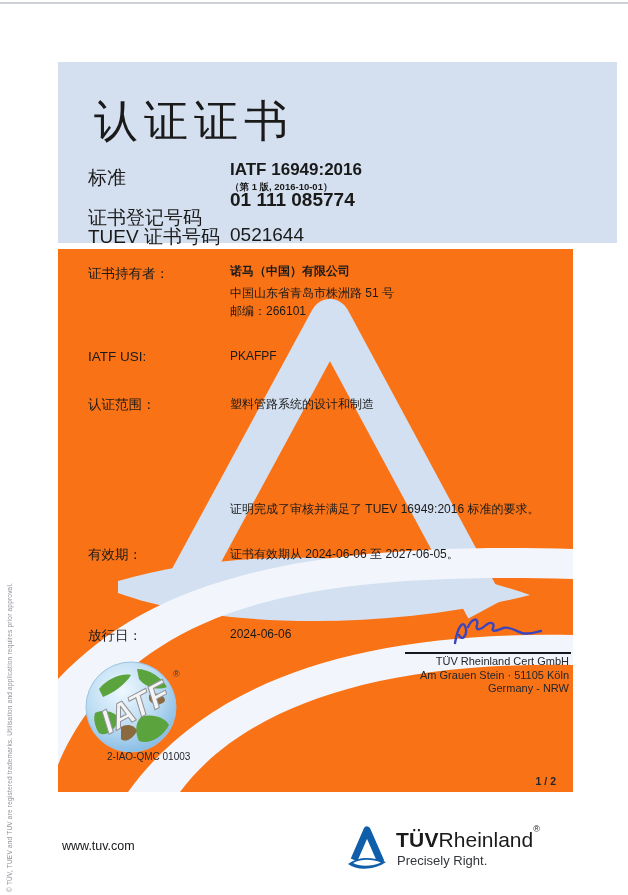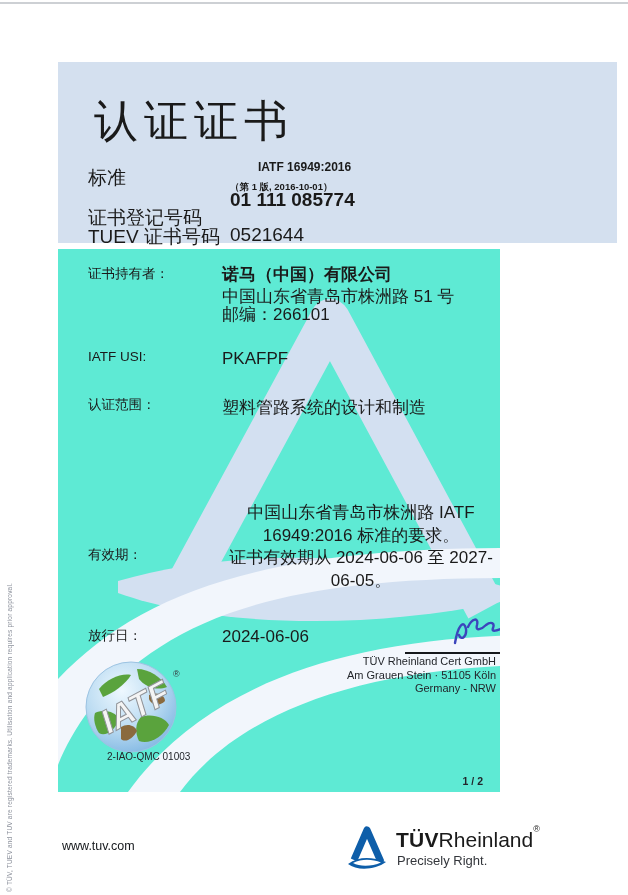--- a/index.html
+++ b/index.html
@@ -12,27 +12,27 @@
     position:absolute;left:6px;top:892px;width:340px;
     transform:rotate(-90deg);transform-origin:left top;
     font-size:6.5px;color:#8b909b;letter-spacing:.2px;white-space:nowrap;
   }
   
   .hdr{position:absolute;left:58px;top:62px;width:559px;height:181px;background:#d4e0ef;}
   .hdr .title{position:absolute;left:36px;top:30px;font-size:44px;font-weight:500;letter-spacing:6px;}
   .lbl{font-size:19px;}
   .hdr .f-label{position:absolute;left:30px;}
   .hdr .f-value{position:absolute;left:172px;}
-  .std-val{top:98px;font-size:12px;font-weight:bold;margin-left:28px;}
+  .std-val{top:98px;font-size:17px;font-weight:bold;}
   .std-sub{top:119px;font-size:9.5px;font-weight:bold;}
   
-  .bod{position:absolute;left:58px;top:249px;width:442px;height:543px;background:#5eead4;overflow:hidden;}
+  .bod{position:absolute;left:58px;top:249px;width:515px;height:543px;background:#f97316;overflow:hidden;}
   .bod .art{position:absolute;left:0;top:0;}
   .b-label{position:absolute;left:30px;font-size:13.5px;}
-  .b-value{position:absolute;left:164px;font-size:17px;text-align:center;}
+  .b-value{position:absolute;left:172px;font-size:12px;text-align:center;}
   .bold{font-weight:bold;}
   .sig-line{position:absolute;left:347px;top:403px;width:166px;height:1.5px;background:#15181c;}
   .sig-svg{position:absolute;left:394px;top:364px;}
   .issuer{position:absolute;right:4px;top:406px;text-align:right;font-size:11px;line-height:13.5px;color:#23262b;}
   .iatf-wrap{position:absolute;left:27px;top:412px;width:110px;height:92px;}
   .iatf-code{position:absolute;left:49px;top:502px;font-size:10px;color:#23262b;}
   .page-ind{position:absolute;right:17px;top:526px;font-size:10.5px;font-weight:bold;color:#23262b;}
   
   .site{position:absolute;left:62px;top:839px;font-size:12.5px;color:#15181c;text-decoration:none;}
   .tuv-logo{position:absolute;left:344px;top:822px;width:240px;height:52px;}
@@ -79,21 +79,21 @@
     <div class="b-value bold" style="top:14px">诺马（中国）有限公司</div>
     <div class="b-value" style="top:36px">中国山东省青岛市株洲路 51 号</div>
     <div class="b-value" style="top:54px">邮编：266101</div>
 
     <div class="b-label" style="top:100px">IATF USI:</div>
     <div class="b-value" style="top:100px">PKAFPF</div>
 
     <div class="b-label" style="top:147px">认证范围：</div>
     <div class="b-value" style="top:147px">塑料管路系统的设计和制造</div>
 
-    <div class="b-value" style="top:252px">中国山东省青岛市株洲路 IATF 16949:2016 标准的要求。</div>
+    <div class="b-value" style="top:252px">证明完成了审核并满足了 TUEV 16949:2016 标准的要求。</div>
 
     <div class="b-label" style="top:297px">有效期：</div>
     <div class="b-value" style="top:297px">证书有效期从 2024-06-06 至 2027-06-05。</div>
 
     <div class="b-label" style="top:378px">放行日：</div>
     <div class="b-value" style="top:378px">2024-06-06</div>
 
     <svg class="sig-svg" width="92" height="38" viewBox="0 0 92 38">
       <path d="M3,30 C 6,12 12,6 14,16 C 15,24 9,28 7,22 M16,14 C 20,5 27,4 25,12 C 23,19 30,16 34,12 C 39,8 43,10 41,15 C 39,20 46,17 51,15 C 58,13 63,18 70,20 C 78,22 84,19 89,18" fill="none" stroke="#3c45bc" stroke-width="2.4" stroke-linecap="round"></path>
     </svg>

